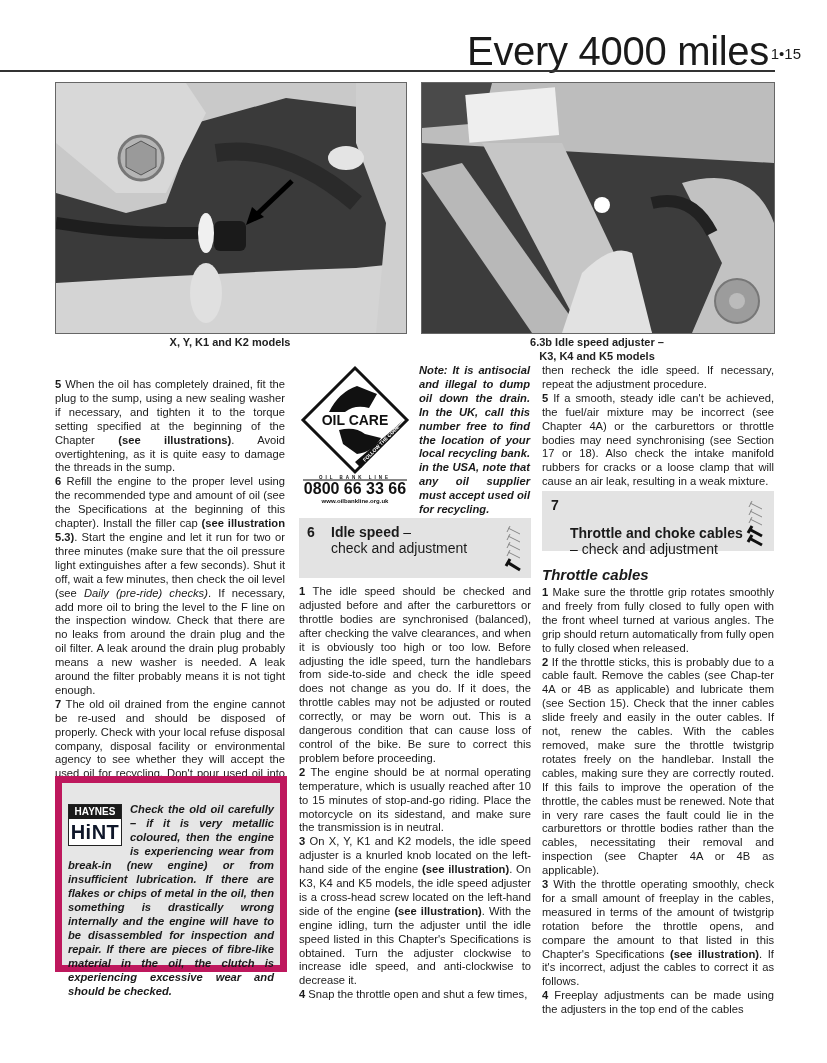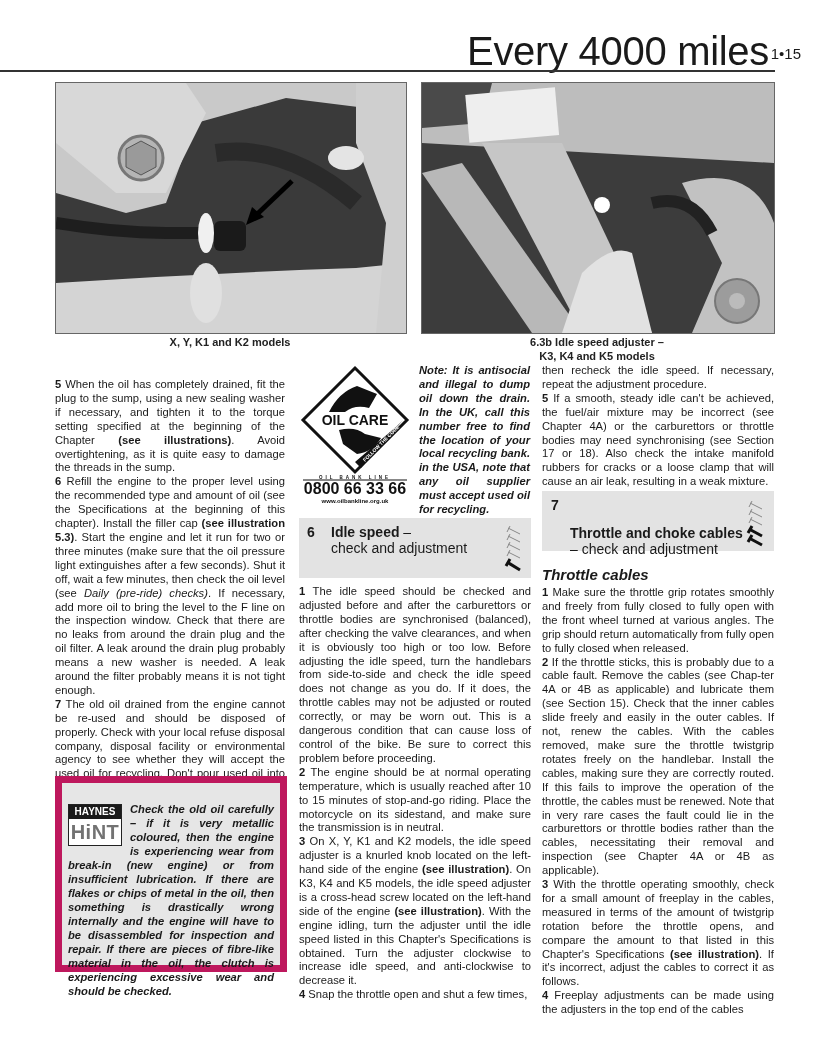--- a/index.html
+++ b/index.html
@@ -15,21 +15,21 @@
 
   .col { position:absolute; font-size:11.2px; line-height:13.9px; text-align:justify; color:#1a1a1a; }
   .col p { margin:0; }
   .num { font-weight:bold; }
   .b { font-weight:bold; }
   .i { font-style:italic; }
 
   .hint { position:absolute; left:55px; top:776px; width:232px; height:196px; background:#e6e6e6; border:7px solid #be185d; box-sizing:border-box; padding:19px 6px; }
   .hint-logo { float:left; width:54px; height:42px; margin:2px 8px 2px 0; border:1px solid #222; box-sizing:border-box; }
   .hint-logo .top { background:#1a1a1a; color:#fff; font-size:10px; font-weight:bold; text-align:center; line-height:14px; height:14px; }
-  .hint-logo .bot { background:#fff; color:#737373; font-size:20px; font-weight:bold; text-align:center; line-height:26px; height:26px; letter-spacing:0.5px; }
+  .hint-logo .bot { background:#fff; color:#0f172a; font-size:20px; font-weight:bold; text-align:center; line-height:26px; height:26px; letter-spacing:0.5px; }
   .hint-text { font-size:11.2px; line-height:14px; font-weight:bold; font-style:italic; text-align:justify; }
 
   .oilcare { position:absolute; left:299px; top:364px; width:112px; height:142px; }
   .note { position:absolute; left:419px; top:364px; width:111px; font-size:11.2px; line-height:13.9px; font-weight:bold; font-style:italic; text-align:justify; }
 
   .section-box { position:absolute; background:#e3e3e3; }
   .section-num { position:absolute; font-size:14px; font-weight:bold; }
   .section-title { position:absolute; font-size:14px; line-height:16px; }
   .section-title .b { font-weight:bold; }
   .spanner { position:absolute; }

